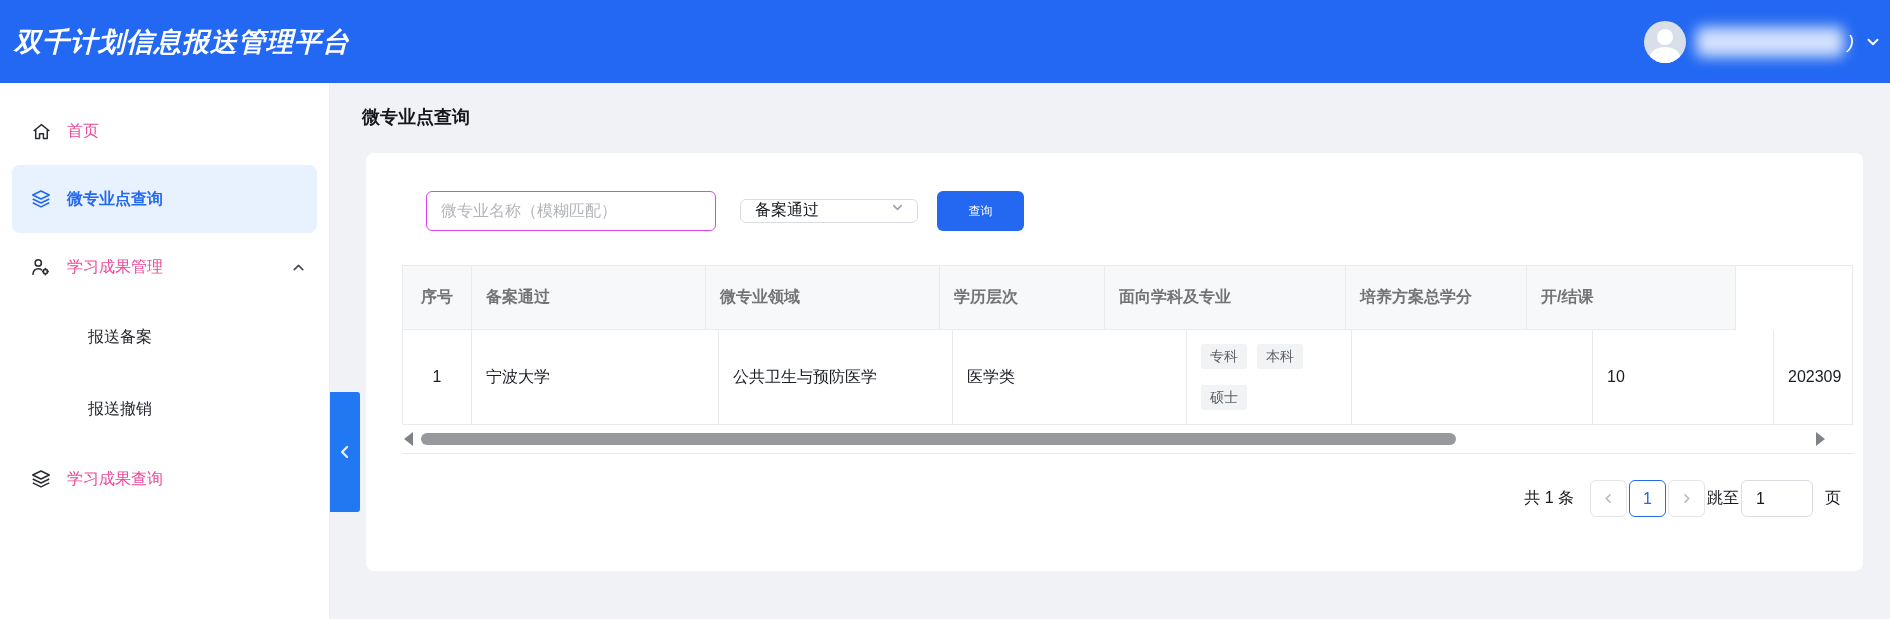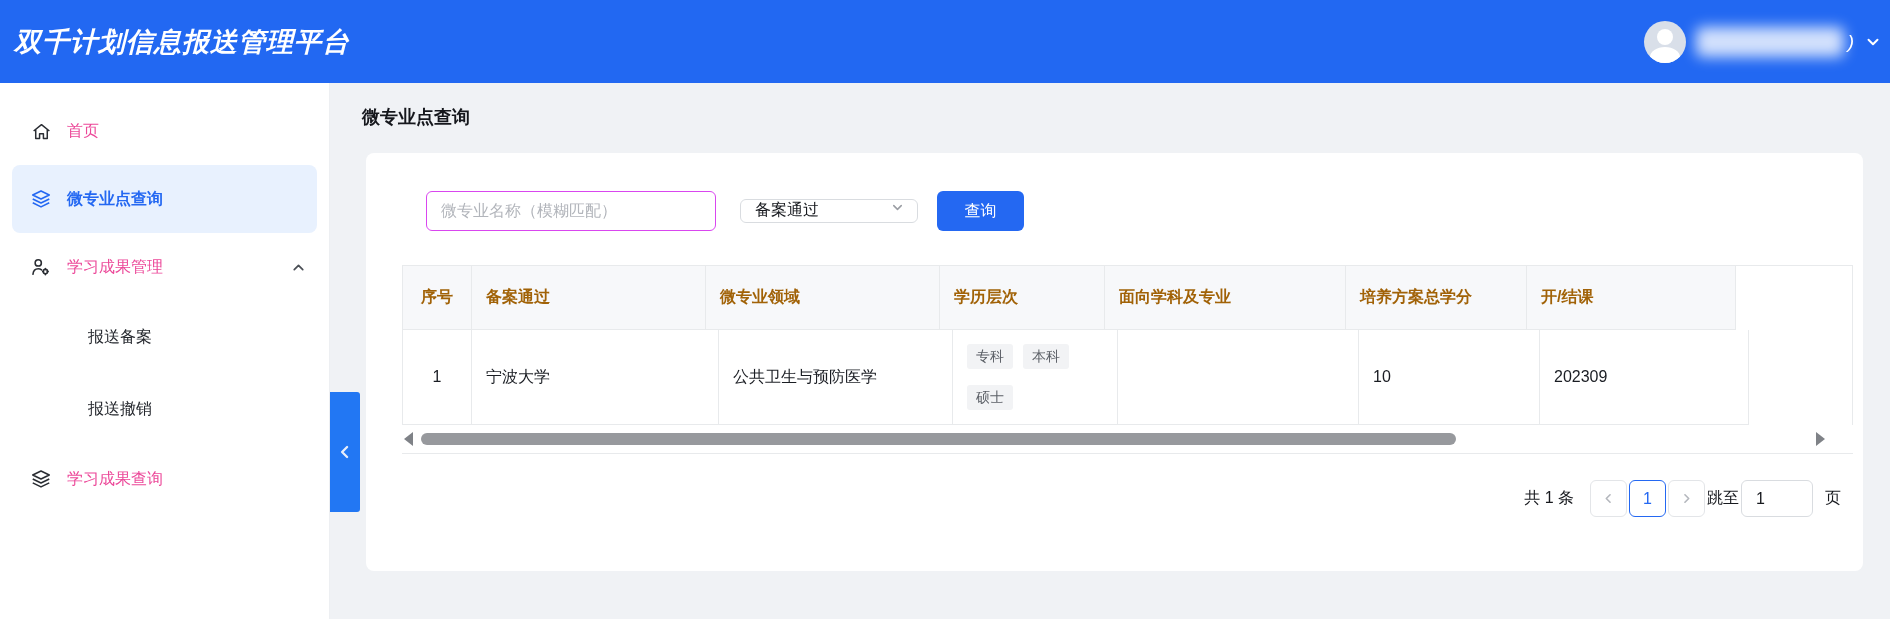--- a/index.html
+++ b/index.html
@@ -69,31 +69,31 @@
   }
   .txt-input::placeholder{ color:#b2b5bb; }
   .select{
     width:178px; height:24px; border:1px solid #d9dce0; border-radius:6px;
     margin-left:24px; display:flex; padding:0 12px 0 14px;
     font-size:16px; color:#17191e; cursor:pointer; background:#fff;
   }
   .select .grow{ flex:1; }
   .btn-primary{
     margin-left:19px; min-width:87px; height:40px; background:#2468f2; color:#fff;
-    border:none; border-radius:6px; font-size:16px; cursor:pointer;
+    border:none; border-radius:6px; font-size:12px; cursor:pointer;
     font-family:"Liberation Sans","DejaVu Sans",sans-serif;
   }
   
   .tbl{ margin-top:34px; border:1px solid #e8eaec; border-bottom:none; overflow:hidden; }
   .tr{ display:flex; width:1580px; }
   .th,.td{
     border-right:1px solid #e8eaec; border-bottom:1px solid #e8eaec;
     padding:0 14px; display:flex; align-items:center; font-size:16px;
   }
-  .tr.head .th{ height:64px; background:#f7f8fa; font-weight:bold; color:#a16207; }
+  .tr.head .th{ height:64px; background:#f7f8fa; font-weight:bold; color:#737373; }
   .tr.body .td{ height:95px; background:#fff; color:#1a1d23; }
   .c0{ width:69px; justify-content:center; padding:0 4px; }
   .c1{ width:247px; } .c2{ width:234px; } .c3{ width:234px; }
   .c4{ width:165px; } .c5{ width:241px; } .c6{ width:181px; } .c7{ width:209px; }
   .tags{ display:flex; flex-wrap:wrap; gap:16px 10px; align-items:center; }
   .tag{
     background:#f2f3f5; color:#5b5f66; font-size:14px; padding:4px 9px;
     border-radius:3px; line-height:1.2; white-space:nowrap;
   }
   
@@ -239,20 +239,21 @@
         <div class="th c3">微专业领域</div>
         <div class="th c4">学历层次</div>
         <div class="th c5">面向学科及专业</div>
         <div class="th c6">培养方案总学分</div>
         <div class="th c7">开/结课</div>
       </div>
       <div class="tr body">
         <div class="td c0">1</div>
         <div class="td c1">宁波大学</div>
         <div class="td c2">公共卫生与预防医学</div>
+        <div class="td c3">医学类</div>
         <div class="td c4">
           <span class="tags">
             <span class="tag">专科</span>
             <span class="tag">本科</span>
             <span class="tag">硕士</span>
           </span>
         </div>
         <div class="td c5"></div>
         <div class="td c6">10</div>
         <div class="td c7">202309</div>

